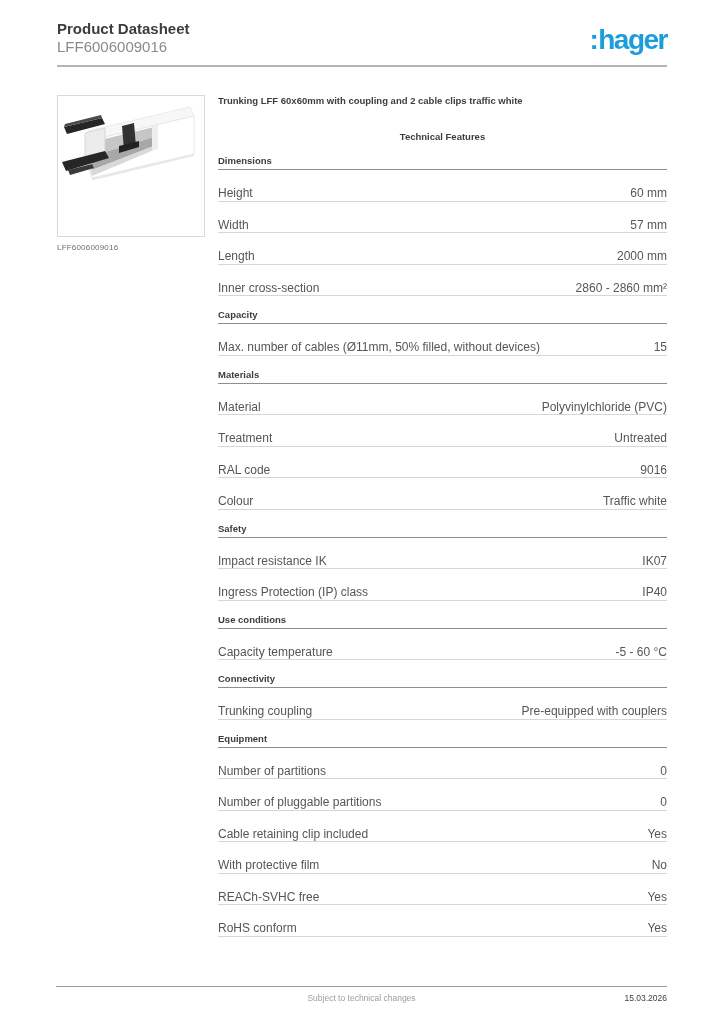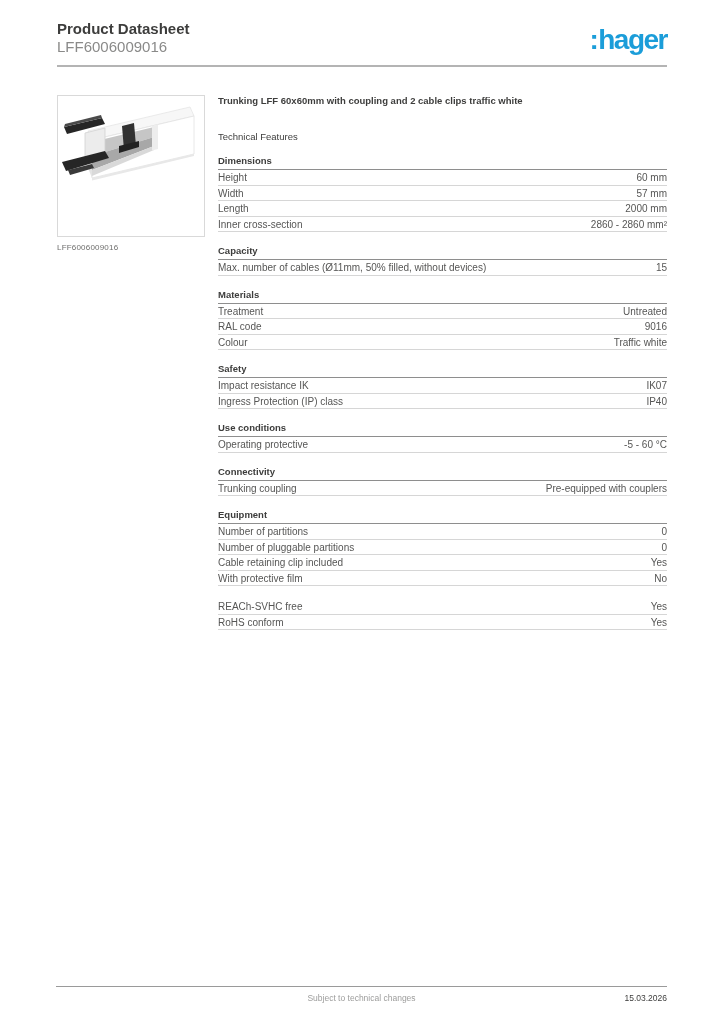--- a/index.html
+++ b/index.html
@@ -15,28 +15,28 @@
   .logo .logo-colon { margin-right:1px; }
 
   
   .main { position:absolute; left:57px; right:57px; top:95px; display:flex; }
   .left-col { width:149px; flex:0 0 149px; margin-right:12px; }
   .image-box { width:148px; height:142px; border:1px solid #d9d9d9; background:#fff; overflow:hidden; }
   .image-caption { margin-top:6px; font-size:8px; color:#6e6e6d; letter-spacing:0.2px; }
   .right-col { flex:1; min-width:0; }
 
   .product-title { font-size:9.5px; font-weight:bold; color:#3d3d3c; line-height:11px; }
-  .tech-features { margin-top:25px; font-size:9.5px; font-weight:normal; color:#3d3d3c; line-height:11px; }
+  .tech-features { margin-top:25px; font-size:9.5px; font-weight:bold; color:#3d3d3c; line-height:11px;text-align:center; }
 
   .spec-section { margin-top:13px; }
   .section-title { font-size:9.5px; font-weight:bold; color:#3d3d3c; line-height:11px;
                    padding-bottom:3px; border-bottom:1px solid #8e8e8e; }
   .spec-row { display:flex; justify-content:space-between; align-items:baseline;
-              font-size:10px; color:#565655; line-height:11px;
-              padding:2px 0 1.5px 0; border-bottom:1px solid #d6d6d6; }
+              font-size:12px; color:#565655; line-height:11px;
+              padding:2px 0 1.5px 0; border-bottom:1px solid #d6d6d6;margin-top:16px; }
   .spec-label { white-space:nowrap; }
   .spec-value { white-space:nowrap; text-align:right; padding-left:10px; }
 
   
   .footer { position:absolute; left:56px; right:57px; top:986px; border-top:1px solid #9a9a9a;
             text-align:center; }
   .footer-note { font-size:8.5px; color:#9d9d9c; }
   .footer-date { position:absolute; right:0; top:6px; font-size:8.5px; font-weight:normal; color:#3d3d3c; }
 </style>
 </head>
@@ -117,20 +117,24 @@
         <h3 class="section-title">Capacity</h3>
         <div class="spec-row">
           <span class="spec-label">Max. number of cables (Ø11mm, 50% filled, without devices)</span>
           <span class="spec-value">15</span>
         </div>
       </section>
 
       <section class="spec-section">
         <h3 class="section-title">Materials</h3>
         <div class="spec-row">
+          <span class="spec-label">Material</span>
+          <span class="spec-value">Polyvinylchloride (PVC)</span>
+        </div>
+        <div class="spec-row">
           <span class="spec-label">Treatment</span>
           <span class="spec-value">Untreated</span>
         </div>
         <div class="spec-row">
           <span class="spec-label">RAL code</span>
           <span class="spec-value">9016</span>
         </div>
         <div class="spec-row">
           <span class="spec-label">Colour</span>
           <span class="spec-value">Traffic white</span>
@@ -145,21 +149,21 @@
         </div>
         <div class="spec-row">
           <span class="spec-label">Ingress Protection (IP) class</span>
           <span class="spec-value">IP40</span>
         </div>
       </section>
 
       <section class="spec-section">
         <h3 class="section-title">Use conditions</h3>
         <div class="spec-row">
-          <span class="spec-label">Operating protective</span>
+          <span class="spec-label">Capacity temperature</span>
           <span class="spec-value">-5 - 60 °C</span>
         </div>
       </section>
 
       <section class="spec-section">
         <h3 class="section-title">Connectivity</h3>
         <div class="spec-row">
           <span class="spec-label">Trunking coupling</span>
           <span class="spec-value">Pre-equipped with couplers</span>
         </div>

